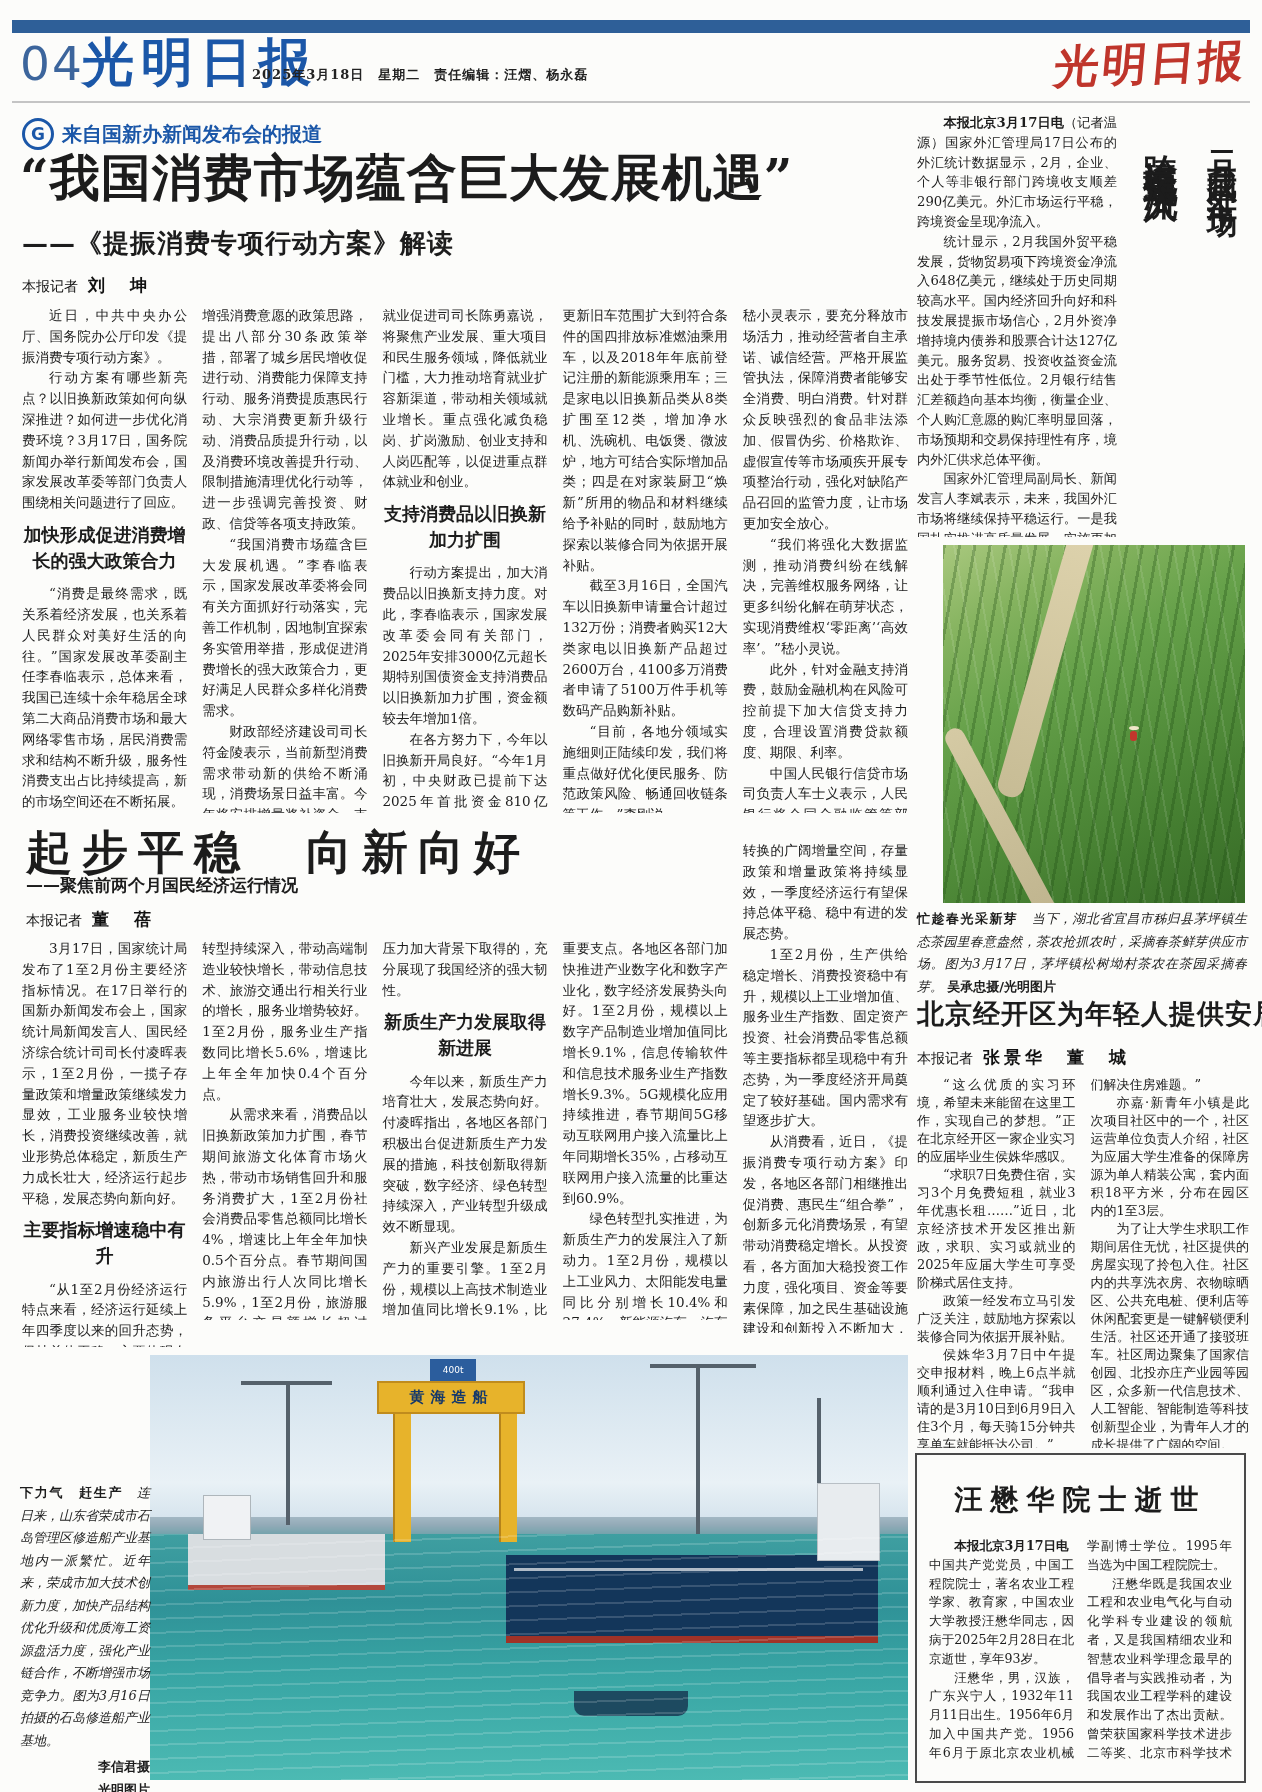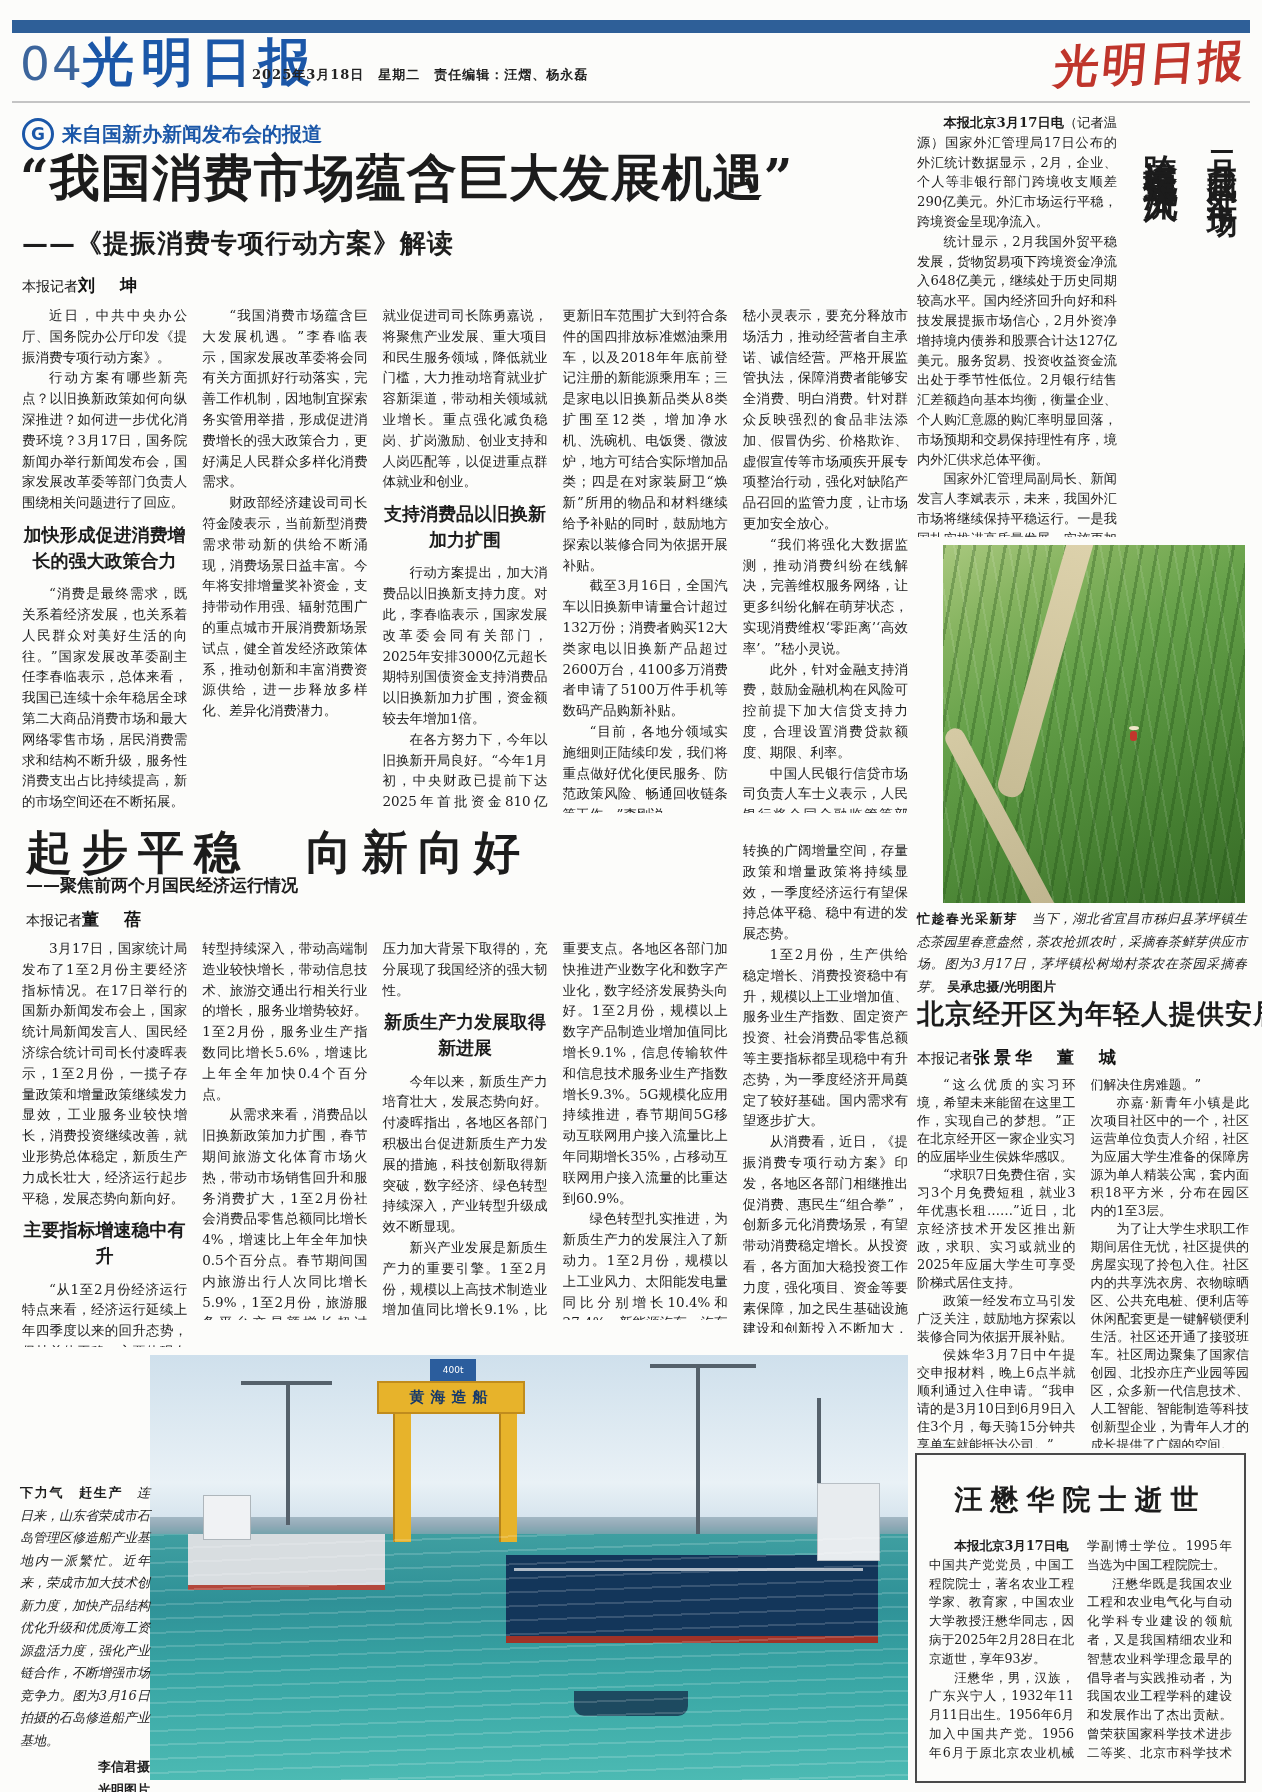--- a/index.html
+++ b/index.html
@@ -20,21 +20,21 @@
   
   .kicker{left:22px;top:118px;display:flex;align-items:center;gap:8px;
           font-family:"DejaVu Sans",sans-serif;color:#1b57a8;font-weight:800;font-size:20px;}
   .gicon{width:26px;height:26px;border:3px solid #1b57a8;border-radius:50%;display:flex;
          align-items:center;justify-content:center;font-size:17px;font-weight:900;color:#1b57a8;
          font-family:"DejaVu Sans",sans-serif;}
   .a1-headline{left:20px;top:148px;width:892px;font-size:50px;font-weight:900;
           letter-spacing:1px;line-height:1.2;white-space:nowrap;}
   .a1-deck{left:22px;top:226px;font-size:26px;font-weight:700;letter-spacing:1px;}
   .byline{font-size:14px;color:#111;}
-  .byline b{font-size:17px;margin-left:0;letter-spacing:4px;}
+  .byline b{font-size:17px;margin-left:10px;letter-spacing:4px;}
   .a1-byline{left:22px;top:274px;}
   .cols{display:flex;gap:15px;align-items:flex-start;}
   .col{flex:1 1 0;overflow:hidden;font-size:13.5px;line-height:20.8px;text-align:justify;}
   .col p{margin:0;text-indent:2em;}
   .col p.cont{text-indent:0;}
   .colhead{font-family:"DejaVu Sans","Liberation Sans",sans-serif;font-weight:800;
            font-size:18px;line-height:1.45;text-align:center;margin:9px 0;}
   .a1-cols{left:22px;top:305px;width:886px;height:508px;}
   .a1-cols .col{height:508px;}
   
@@ -133,20 +133,21 @@
 </div>
 <div class="abs cols a1-cols">
   <div class="col">
       <p>近日，中共中央办公厅、国务院办公厅印发《提振消费专项行动方案》。</p>
       <p>行动方案有哪些新亮点？以旧换新政策如何向纵深推进？如何进一步优化消费环境？3月17日，国务院新闻办举行新闻发布会，国家发展改革委等部门负责人围绕相关问题进行了回应。</p>
       <div class="colhead">加快形成促进消费增长的强大政策合力</div>
       <p>“消费是最终需求，既关系着经济发展，也关系着人民群众对美好生活的向往。”国家发展改革委副主任李春临表示，总体来看，我国已连续十余年稳居全球第二大商品消费市场和最大网络零售市场，居民消费需求和结构不断升级，服务性消费支出占比持续提高，新的市场空间还在不断拓展。</p>
       <p>“同时，我们也要看到，在多重因素影响下，消费者信心和预期偏弱、部分消费需求未充分满足、消费环境有待优化等问题仍客观存在，以提振消费扩内需、更好满足群众美好生活需要还有不少工作要做。”李春临说。</p>
     </div>
   <div class="col">
+      <p class="cont">增强消费意愿的政策思路，提出八部分30条政策举措，部署了城乡居民增收促进行动、消费能力保障支持行动、服务消费提质惠民行动、大宗消费更新升级行动、消费品质提升行动，以及消费环境改善提升行动、限制措施清理优化行动等，进一步强调完善投资、财政、信贷等各项支持政策。</p>
       <p>“我国消费市场蕴含巨大发展机遇。”李春临表示，国家发展改革委将会同有关方面抓好行动落实，完善工作机制，因地制宜探索务实管用举措，形成促进消费增长的强大政策合力，更好满足人民群众多样化消费需求。</p>
       <p>财政部经济建设司司长符金陵表示，当前新型消费需求带动新的供给不断涌现，消费场景日益丰富。今年将安排增量奖补资金，支持带动作用强、辐射范围广的重点城市开展消费新场景试点，健全首发经济政策体系，推动创新和丰富消费资源供给，进一步释放多样化、差异化消费潜力。</p>
     </div>
   <div class="col">
       <p class="cont">就业促进司司长陈勇嘉说，将聚焦产业发展、重大项目和民生服务领域，降低就业门槛，大力推动培育就业扩容新渠道，带动相关领域就业增长。重点强化减负稳岗、扩岗激励、创业支持和人岗匹配等，以促进重点群体就业和创业。</p>
       <div class="colhead">支持消费品以旧换新　加力扩围</div>
       <p>行动方案提出，加大消费品以旧换新支持力度。对此，李春临表示，国家发展改革委会同有关部门，2025年安排3000亿元超长期特别国债资金支持消费品以旧换新加力扩围，资金额较去年增加1倍。</p>
       <p>在各方努力下，今年以旧换新开局良好。“今年1月初，中央财政已提前下达2025年首批资金810亿元，支持各地做好政策衔接工作，其余资金也将尽快下达，确保以旧换新政策持续实施，让‘真金白银’的优惠直达消费者。”符金陵说。</p>
     </div>
   <div class="col">

